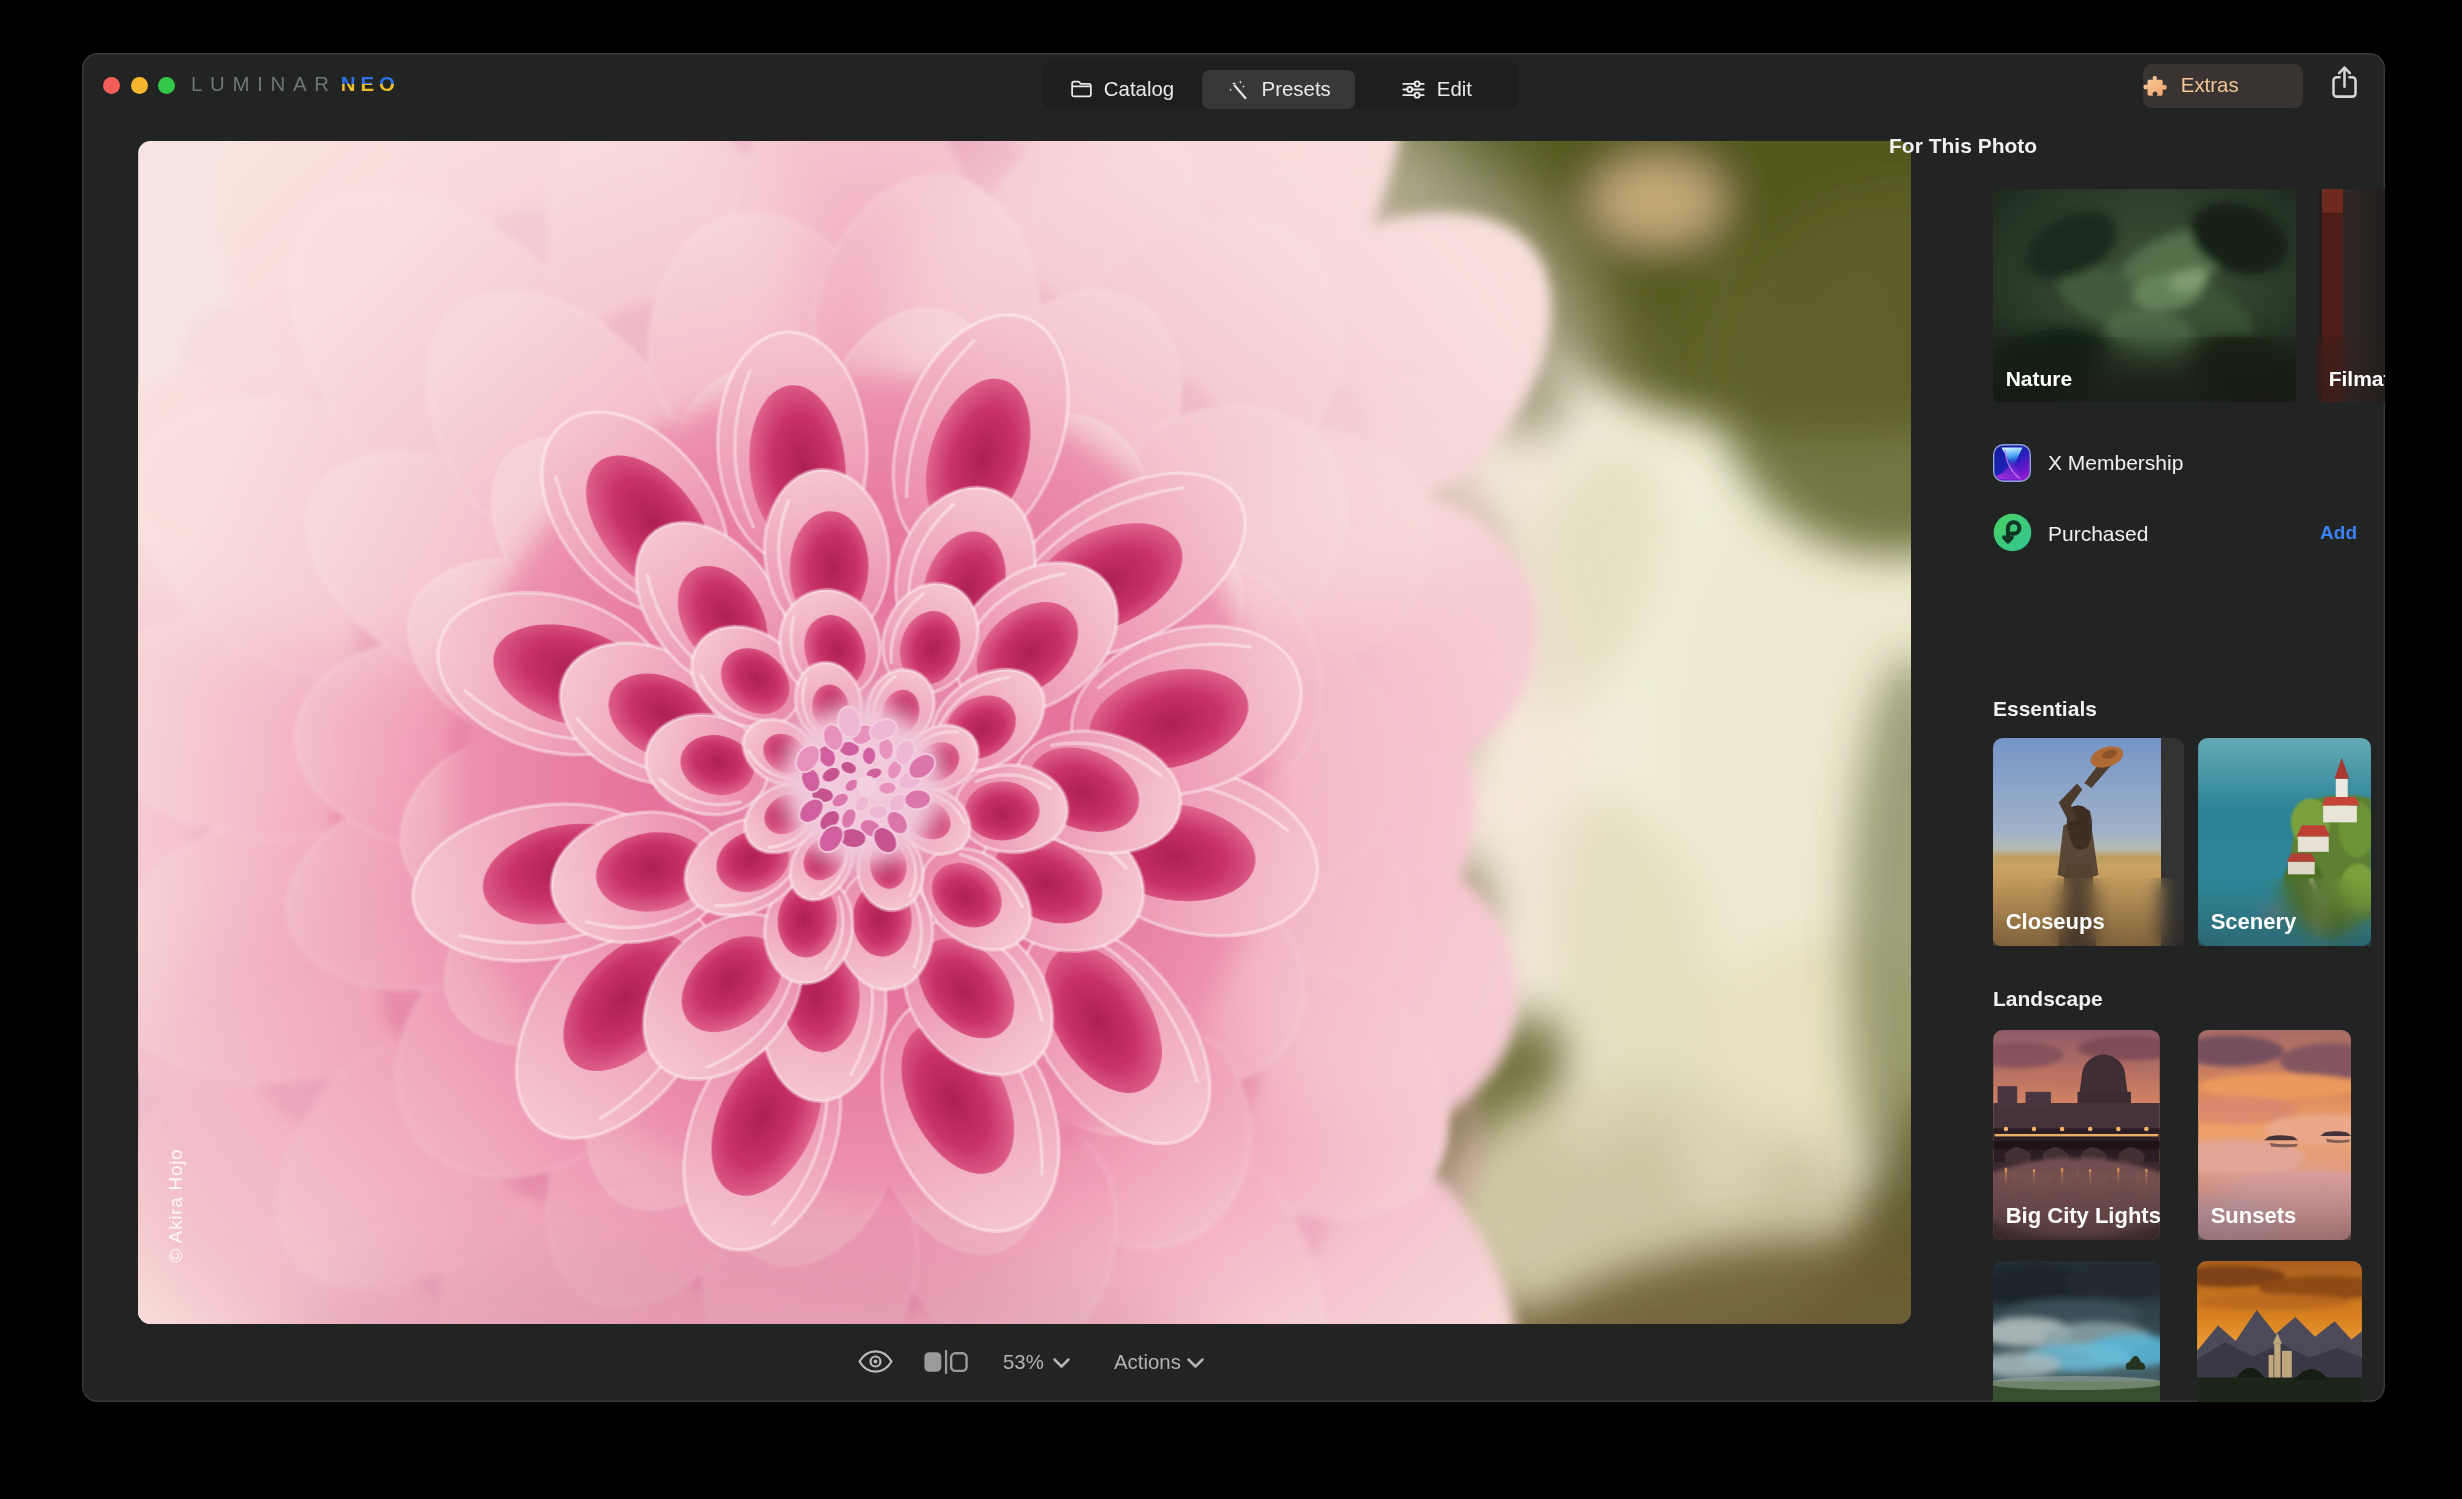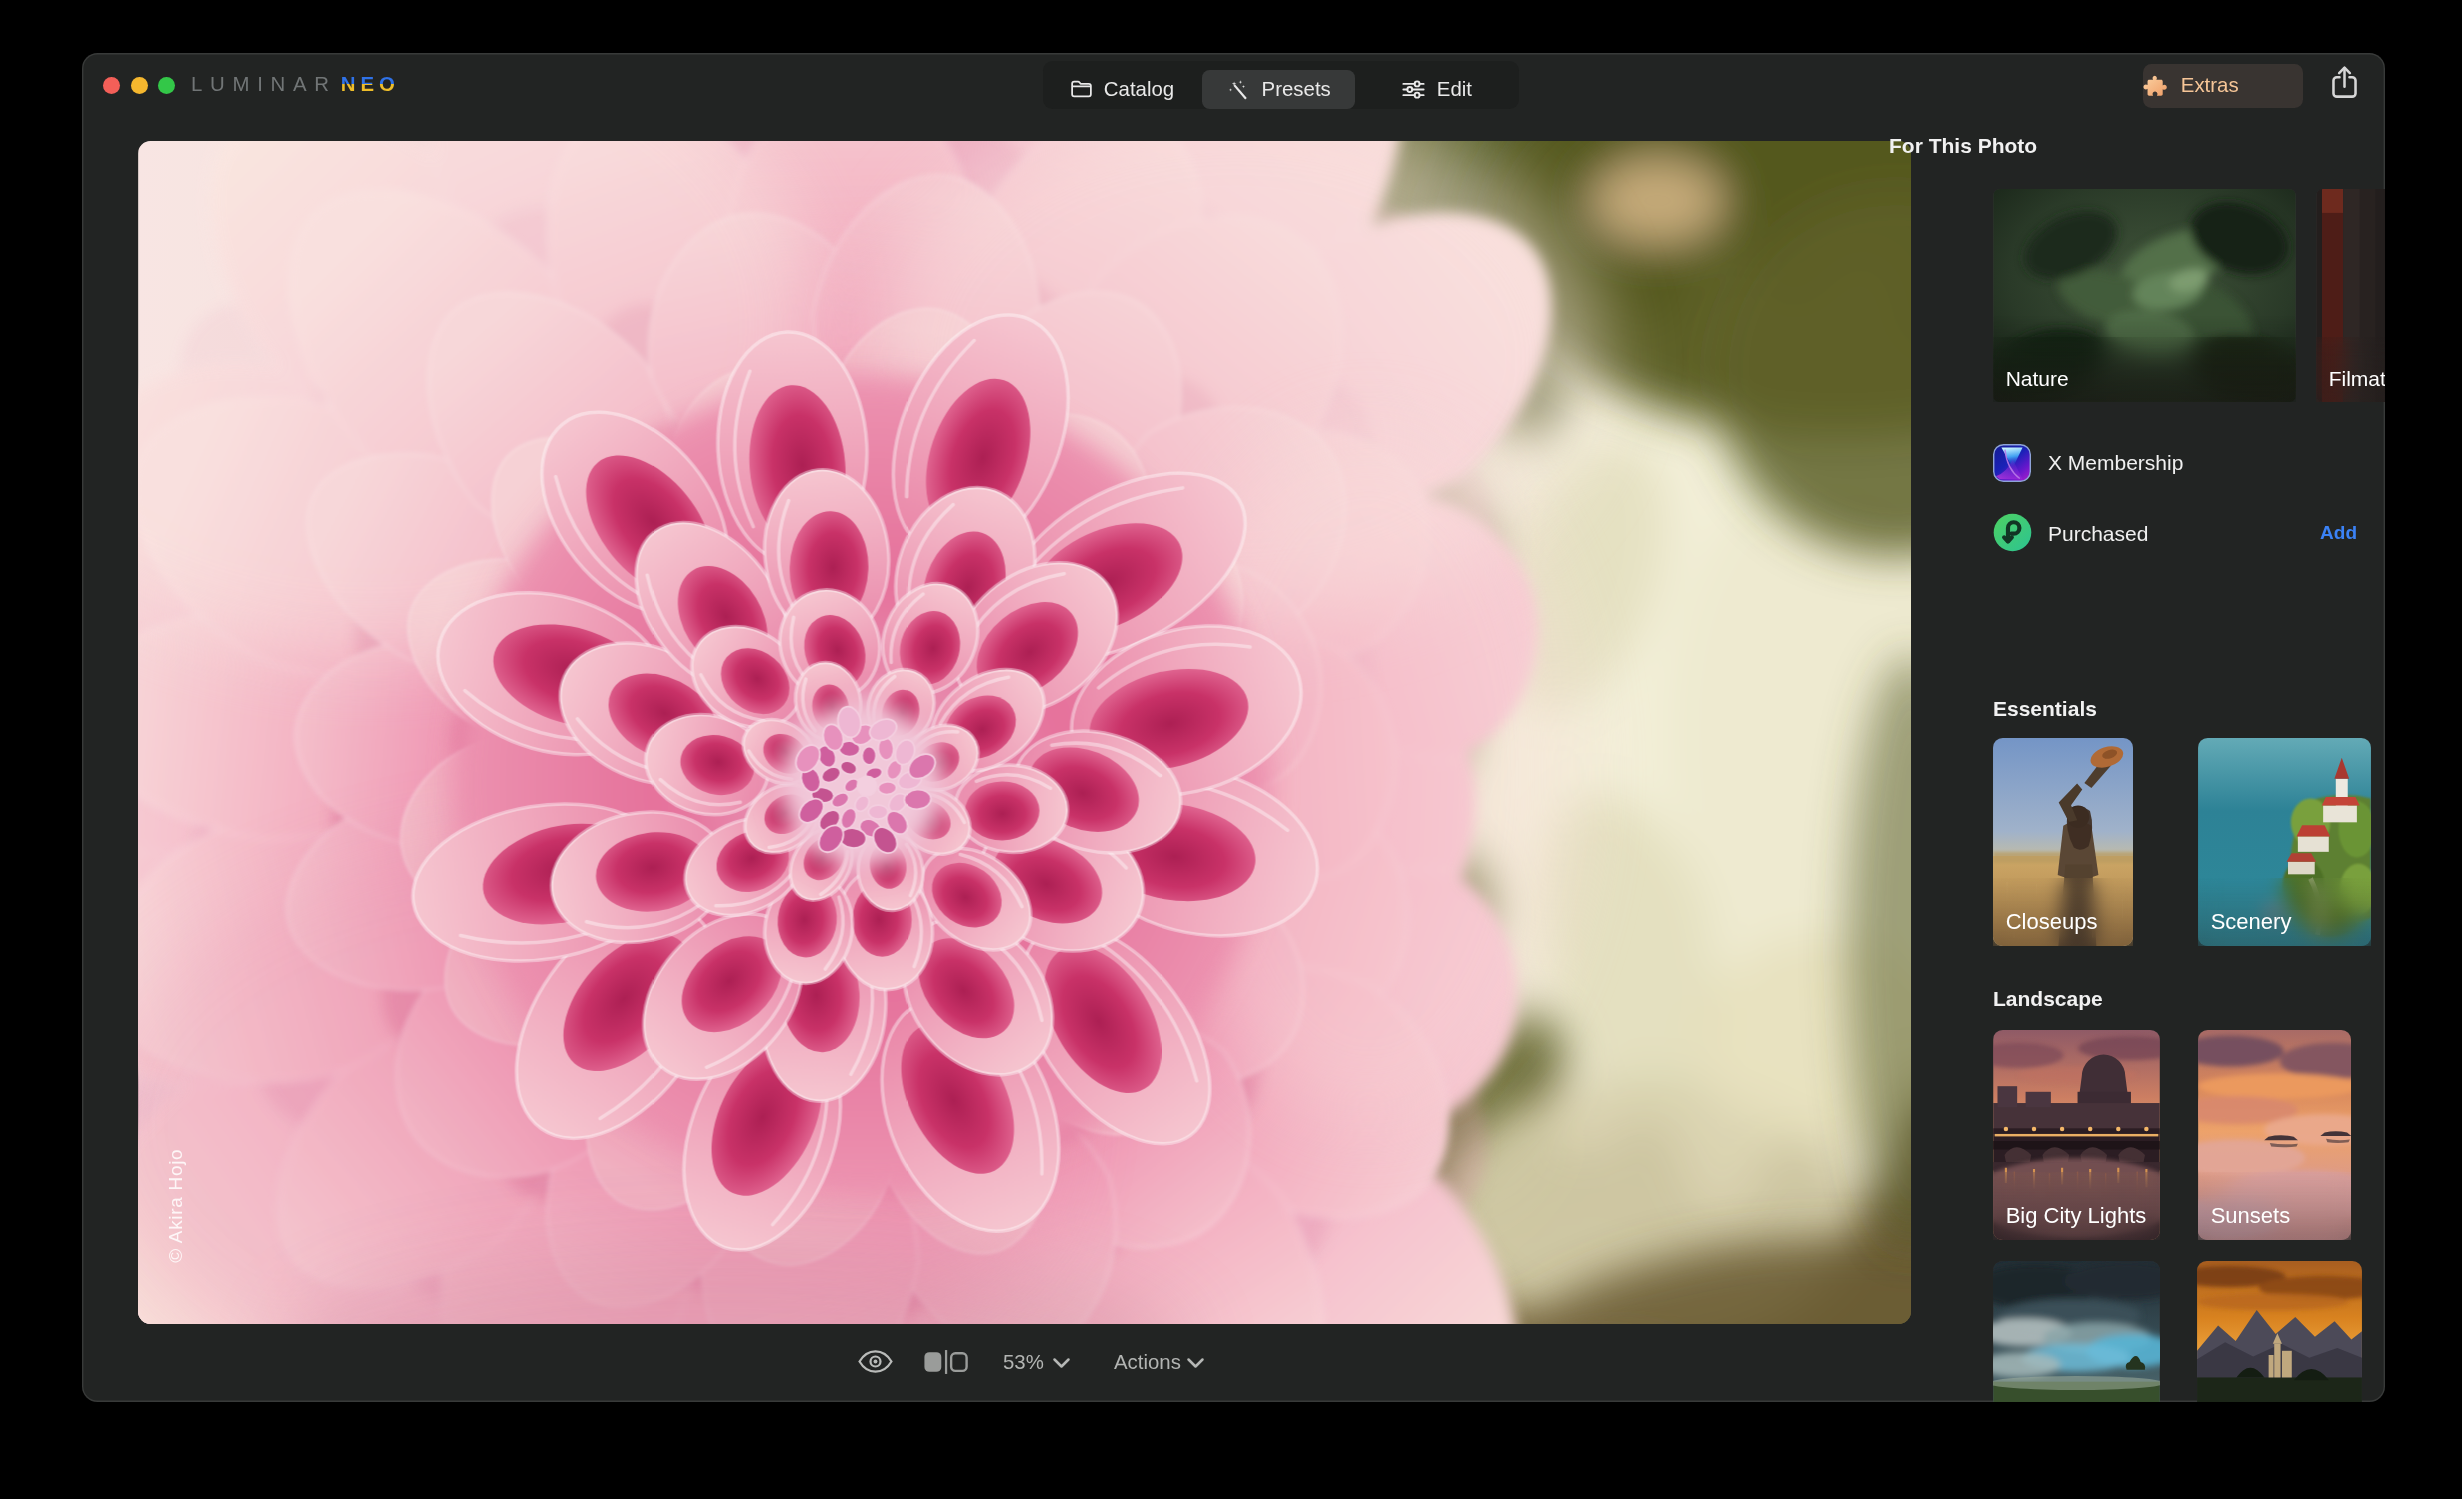--- a/index.html
+++ b/index.html
@@ -16,21 +16,21 @@
 
 #extras{position:absolute;left:2061px;top:10.6px;width:160px;height:44px;background:#393431;border-radius:8.4px;display:flex;align-items:center;gap:9.8px;color:#f5c597;font-size:20.4px}
 
 #photo{position:absolute;left:56px;top:88px;width:1773px;height:1183px;border-radius:12.7px;overflow:hidden}
 
 .tbt{position:absolute;color:#b2b4b2;font-size:20.4px}
 
 .sideh{position:absolute;color:#f1f1f1;font-size:21px;font-weight:700}
 .thumb{position:absolute;border-radius:7px;overflow:hidden;background:#333}
 .card{position:absolute;border-radius:9.8px;overflow:hidden;background:#333}
-.lbl{position:absolute;left:0;right:0;bottom:0;display:flex;align-items:flex-end;color:#fff;font-size:22px;font-weight:400;padding:0 0 11.3px 12.7px;white-space:nowrap}
+.lbl{position:absolute;left:0;right:0;bottom:0;display:flex;align-items:flex-end;color:#fff;font-size:22px;font-weight:700;padding:0 0 11.3px 12.7px;white-space:nowrap}
 .lblband{position:absolute;left:0;right:0;bottom:0;backdrop-filter:blur(9.8px);background:linear-gradient(rgba(30,25,25,0),rgba(40,32,30,0.30))}
 .rowtxt{position:absolute;color:#f0f0f0;font-size:21px}
 #gmp{position:absolute;left:1911px;top:537px;width:370px;height:56px;background:#1f7cf5;border-radius:8.4px;display:flex;align-items:center;justify-content:center;gap:11.3px;color:#fff;font-size:22px;font-weight:700}
 </style></head><body>
 <div id="win">
     <div class="tl" style="left:21px;background:#f35f58"></div>
     <div class="tl" style="left:49px;background:#f5b72e"></div>
     <div class="tl" style="left:76px;background:#33c748"></div>
     <div id="logo">LUMINAR<span id="neo">NEO</span></div>
     <div id="tabs">
@@ -680,21 +680,21 @@
             <stop offset="1" stop-color="#2ec48f"></stop>
           </linearGradient>
 </defs>
         <circle cx="28" cy="28" r="27" fill="url(#pg1)"></circle>
 <path d="M21.5 40 V21.5 a8.2 8.2 0 1 1 8.2 8.2 h-3.4" fill="none" stroke="#123524" stroke-width="6" stroke-linecap="round"></path>
 <path d="M16 35 L21.5 41 L27 35" fill="none" stroke="#123524" stroke-width="6" stroke-linecap="round" stroke-linejoin="round"></path>
       </svg></div>
     <div class="rowtxt" style="left:1966px;top:469px">Purchased</div>
     <div class="rowtxt" style="right:28px;top:469px;color:#3b82f6;font-weight:700;font-size:19px">Add</div>
     <div class="sideh" style="left:1911px;top:644px">Essentials</div>
-    <div class="card" style="left:1911px;top:685px;width:140px;height:208px"><svg width="168" height="208" viewBox="0 0 239 296">
+    <div class="card" style="left:1911px;top:685px;width:191px;height:208px"><svg width="168" height="208" viewBox="0 0 239 296">
         <defs>
 <linearGradient id="csky" x1="0" y1="0" x2="0" y2="1">
             <stop offset="0" stop-color="#7495c6"></stop>
             <stop offset="0.45" stop-color="#a0b2ca"></stop>
             <stop offset="0.58" stop-color="#c2bda4"></stop>
           </linearGradient>
 <linearGradient id="cwheat" x1="0" y1="0" x2="0" y2="1">
             <stop offset="0" stop-color="#cda766"></stop>
             <stop offset="1" stop-color="#a87f48"></stop>
           </linearGradient>

